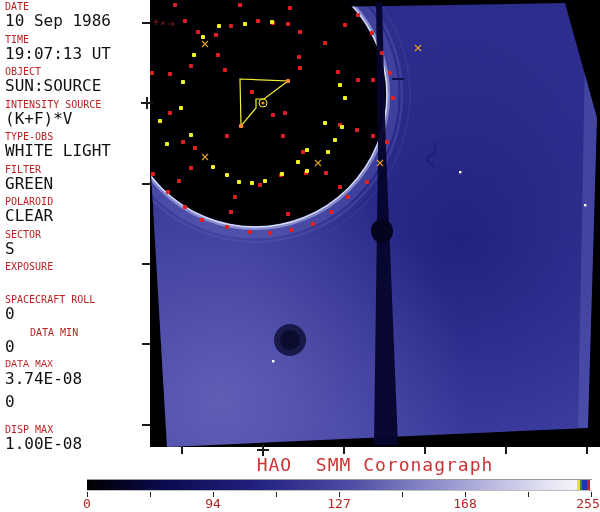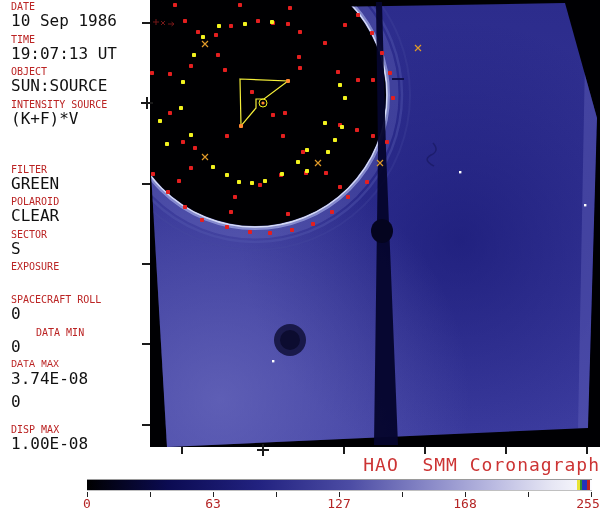--- a/index.html
+++ b/index.html
@@ -1,31 +1,31 @@
 <!DOCTYPE html>
 <html><head>
 <meta charset="utf-8">
 <style>
   html,body{margin:0;padding:0;}
   .page{position:relative;width:600px;height:512px;background:#ffffff;overflow:hidden;
         font-family:"DejaVu Sans Mono","Liberation Mono",monospace;}
   
   .sidebar{position:absolute;left:3px;top:2px;width:144px;height:455px;}
-  .meta-item{position:absolute;left:8px;width:144px;}
+  .meta-item{position:absolute;left:2px;width:144px;}
   .meta-label{font-size:10px;line-height:10px;letter-spacing:0px;white-space:pre;}
   .meta-value{font-size:16px;line-height:15px;margin-top:1px;color:#111;white-space:pre;}
   
   .main-image{position:absolute;left:150px;top:0;width:450px;height:447px;background:#000;}
   .main-image svg{display:block;}
   
   .tick{position:absolute;background:#1a1a1a;}
   .plusmark{position:absolute;}
   .plusmark .h,.plusmark .v{position:absolute;background:#1a1a1a;}
   
-  .footer-title{position:absolute;left:150px;top:456px;width:450px;text-align:right;
+  .footer-title{position:absolute;left:150px;top:456px;width:450px;text-align:center;
                 font-size:18px;line-height:18px;letter-spacing:1px;white-space:pre;}
   .colorbar{position:absolute;left:87px;top:479px;width:505px;height:12px;
             border-top:1px solid #9a9a9a;border-bottom:1px solid #c0c0c0;box-sizing:border-box;}
   .cb-stripe{position:absolute;top:0;height:100%;}
   .cb-tick{position:absolute;top:492px;width:1px;height:5px;background:#222;}
   .cb-label{position:absolute;top:497px;font-size:13px;line-height:13px;transform:translateX(-50%);white-space:pre;}
 </style>
 </head>
 <body>
 
@@ -40,20 +40,24 @@
         <div class="meta-label" style="color: rgb(187, 36, 36);">TIME</div>
         <div class="meta-value" style="color: rgb(17, 17, 17);">19:07:13 UT</div>
       </div>
       <div class="meta-item" style="top: 65.1px;">
         <div class="meta-label" style="color: rgb(187, 36, 36);">OBJECT</div>
         <div class="meta-value" style="color: rgb(17, 17, 17);">SUN:SOURCE</div>
       </div>
       <div class="meta-item" style="top: 97.65px;">
         <div class="meta-label" style="color: rgb(187, 36, 36);">INTENSITY SOURCE</div>
         <div class="meta-value" style="color: rgb(17, 17, 17);">(K+F)*V</div>
+      </div>
+      <div class="meta-item" style="top: 130.2px;">
+        <div class="meta-label" style="color: rgb(187, 36, 36);">TYPE-OBS</div>
+        <div class="meta-value" style="color: rgb(17, 17, 17);">WHITE LIGHT</div>
       </div>
       <div class="meta-item" style="top: 195.3px;">
         <div class="meta-label" style="color: rgb(187, 36, 36);">POLAROID</div>
         <div class="meta-value" style="color: rgb(17, 17, 17);">CLEAR</div>
       </div>
       <div class="meta-item" style="top: 162.75px;">
         <div class="meta-label" style="color: rgb(187, 36, 36);">FILTER</div>
         <div class="meta-value" style="color: rgb(17, 17, 17);">GREEN</div>
       </div>
       <div class="meta-item" style="top: 227.85px;">
@@ -282,19 +286,19 @@
       <div class="cb-tick" style="left: 87px;"></div>
       <div class="cb-tick" style="left: 150px;"></div>
       <div class="cb-tick" style="left: 213px;"></div>
       <div class="cb-tick" style="left: 276px;"></div>
       <div class="cb-tick" style="left: 339px;"></div>
       <div class="cb-tick" style="left: 402px;"></div>
       <div class="cb-tick" style="left: 465px;"></div>
       <div class="cb-tick" style="left: 528px;"></div>
       <div class="cb-tick" style="left: 591px;"></div>
       <div class="cb-label" style="color: rgb(181, 37, 37); left: 87px;">0</div>
-      <div class="cb-label" style="color: rgb(181, 37, 37); left: 213px;">63</div>
+      <div class="cb-label" style="color: rgb(181, 37, 37); left: 213px;">94</div>
       <div class="cb-label" style="color: rgb(181, 37, 37); left: 339px;">127</div>
       <div class="cb-label" style="color: rgb(181, 37, 37); left: 465px;">168</div>
       <div class="cb-label" style="color: rgb(181, 37, 37); left: 588px;">255</div>
     </div>
 
 </div>
 
 </body></html>

